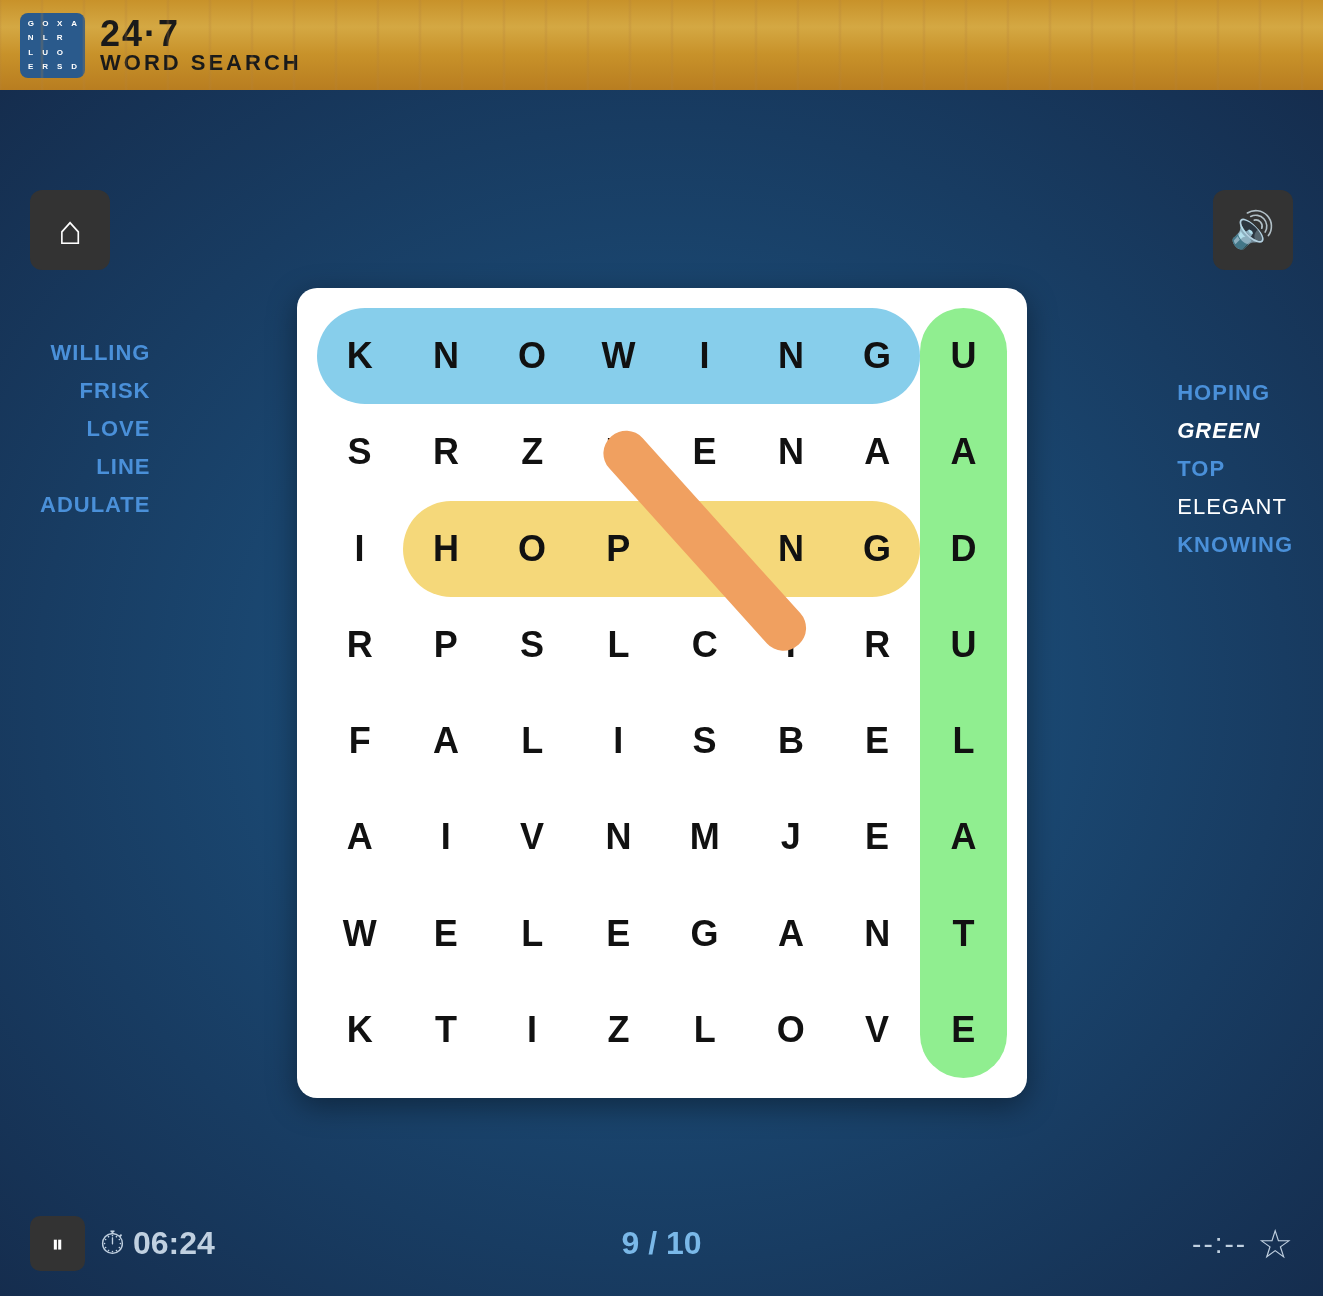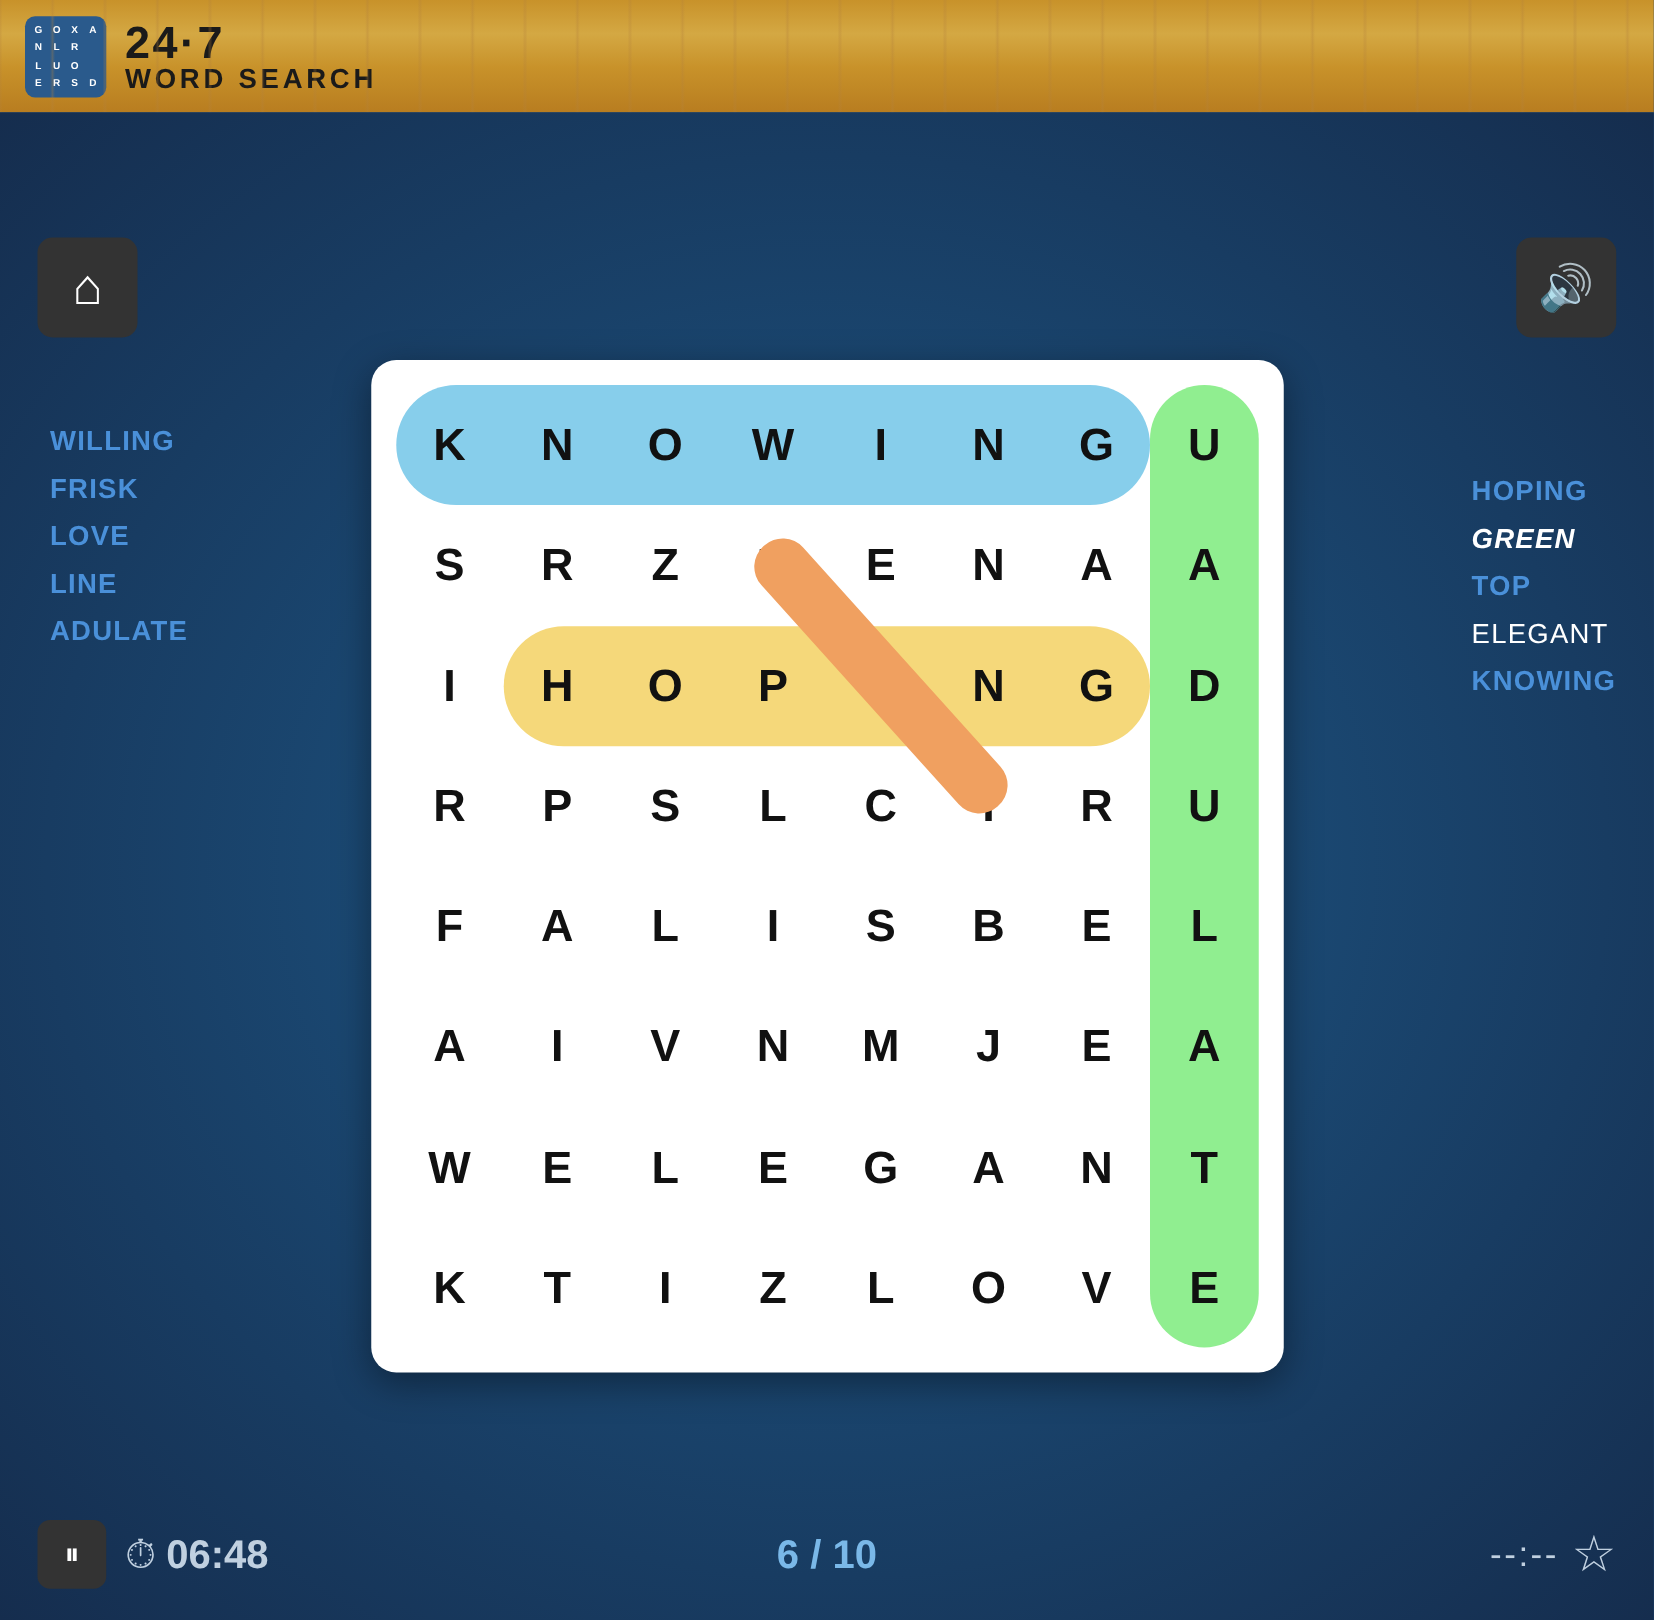--- a/index.html
+++ b/index.html
@@ -118,21 +118,21 @@
     .sound-icon {
       font-size: 36px;
       color: #fff;
     }
 
     
     .word-list-left {
       position: absolute;
       left: 40px;
       top: 250px;
-      text-align: left;
+      text-align: right;
     }
     .word-list-right {
       position: absolute;
       right: 30px;
       top: 250px;
       text-align: left;
       margin-top: 40px;
     }
 
     .word-item {
@@ -436,22 +436,22 @@
       <div class="cell">E</div>
     </div>
   </div>
 
   <div class="bottom-bar">
     <div class="pause-btn">
       <span class="pause-icon">⏸</span>
     </div>
     <div class="timer-area">
       <span class="clock-icon">⏱</span>
-      <span class="timer-text">06:48</span>
+      <span class="timer-text">06:24</span>
     </div>
-    <span class="score-text">6 / 10</span>
+    <span class="score-text">9 / 10</span>
     <div class="star-area">
       <span class="dash-score">--:--</span>
       <span class="star-icon">☆</span>
     </div>
   </div>
 
 </div>
 
 </body></html>

